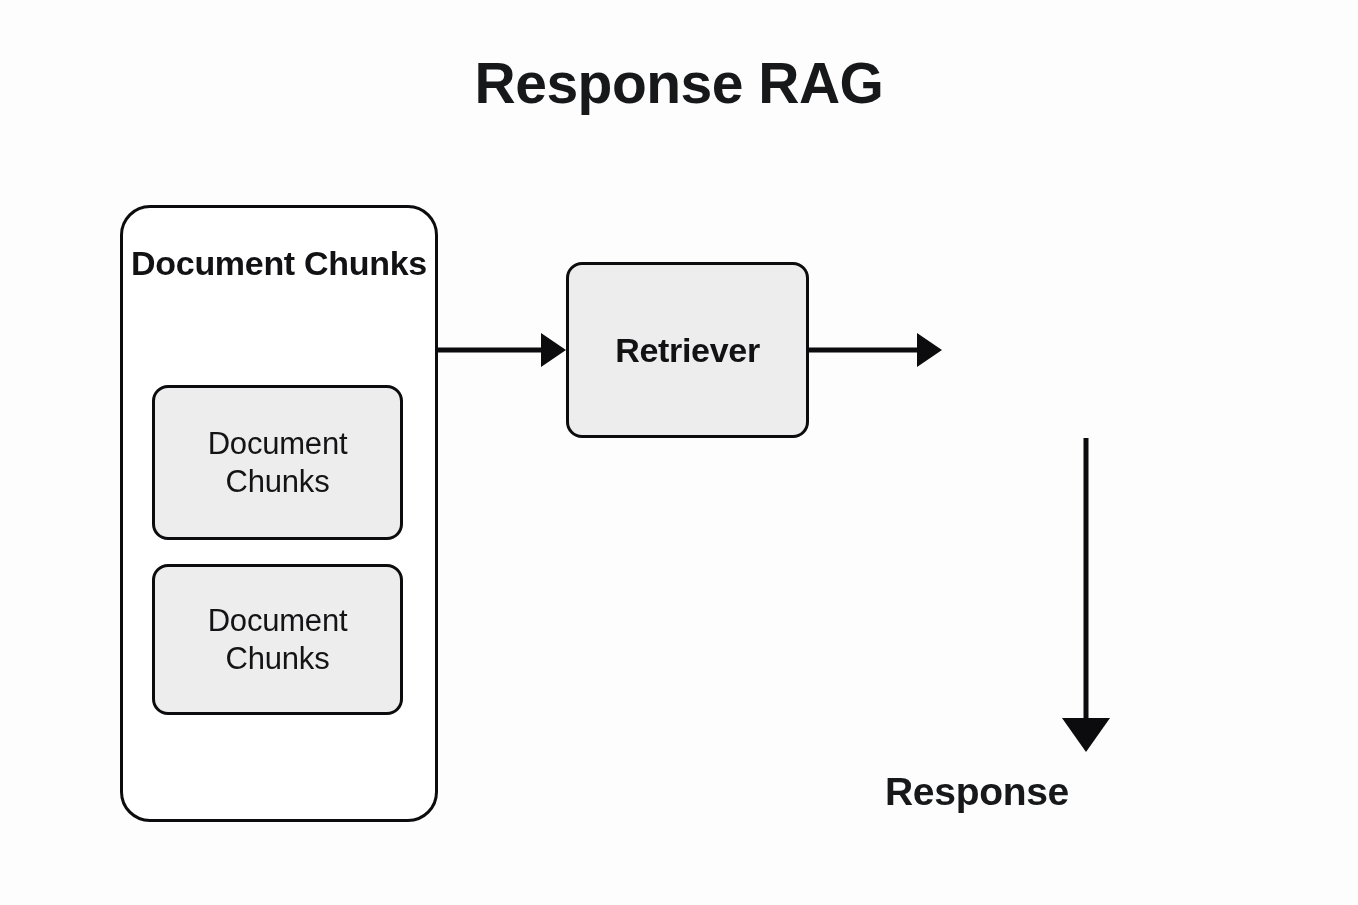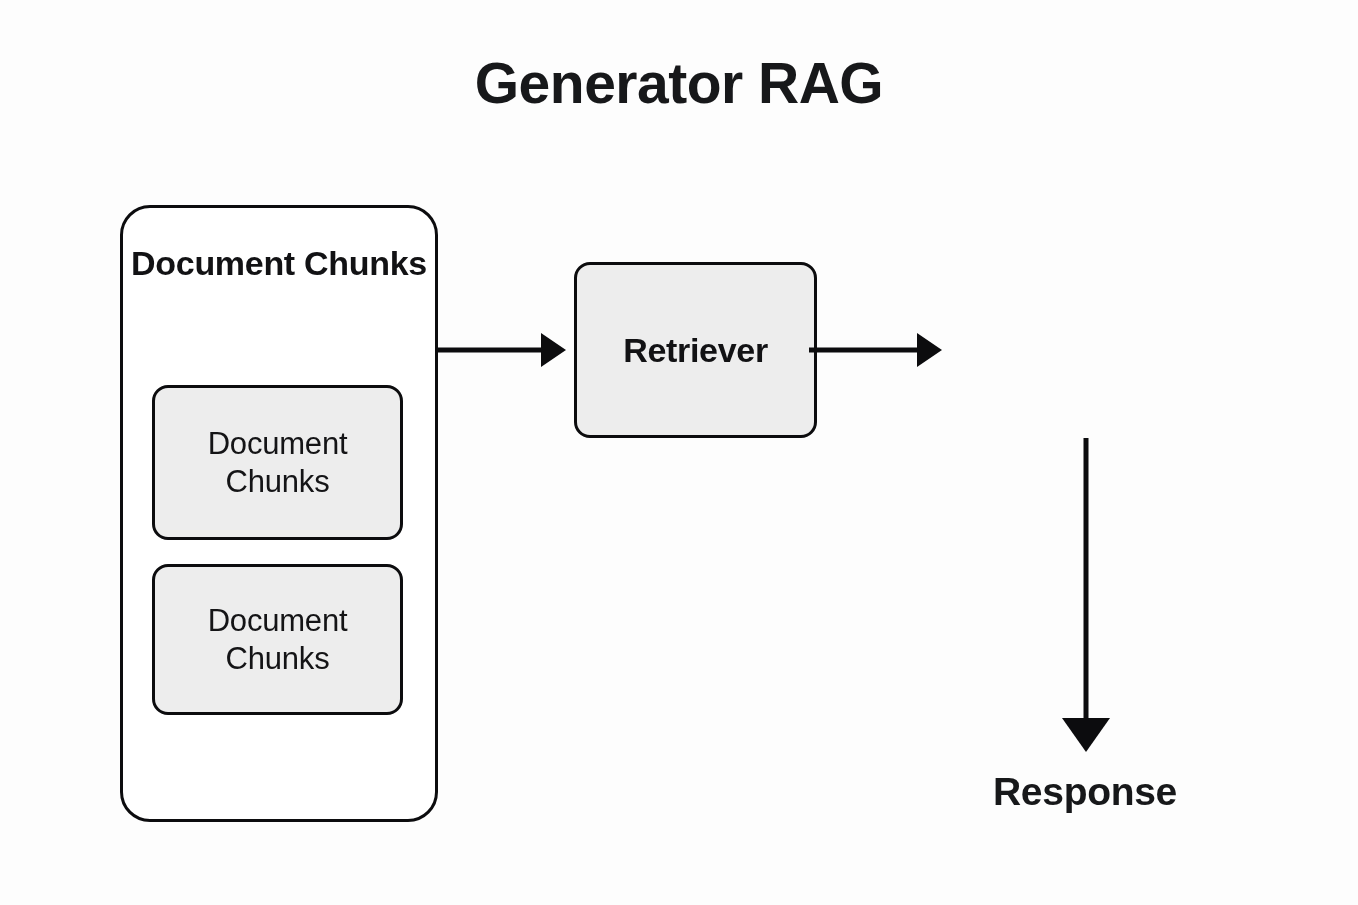--- a/index.html
+++ b/index.html
@@ -98,21 +98,20 @@
     font-weight: 700;
     color: #121214;
     letter-spacing: -0.3px;
     line-height: 1;
   }
   #retriever-box {
     left: 566px;
     top: 262px;
     width: 243px;
     height: 176px;
-    margin-left: 8px;
   }
   #generator-box {
     left: 942px;
     top: 262px;
     width: 287px;
     height: 176px;
   }
 
   
   #arrow-layer {
@@ -123,34 +122,34 @@
     height: 905px;
     pointer-events: none;
   }
 
   
   .response-label {
     position: absolute;
     left: 885px;
     top: 771px;
     width: 400px;
-    text-align: center;
+    text-align: left;
     font-size: 39px;
     font-weight: 700;
     color: #17181a;
     letter-spacing: -0.3px;
     line-height: 1.1;
   }
 </style>
 </head>
 <body>
 
 <div id="canvas">
 
-  <div class="diagram-title">Generator RAG</div>
+  <div class="diagram-title">Response RAG</div>
 
   <div class="store-container">
     <div class="store-title">Document Chunks</div>
 
     <div class="chunk-box first">
       <div class="chunk-label">Document Chunks</div>
     </div>
 
     <div class="chunk-box second">
       <div class="chunk-label">Document Chunks</div>

